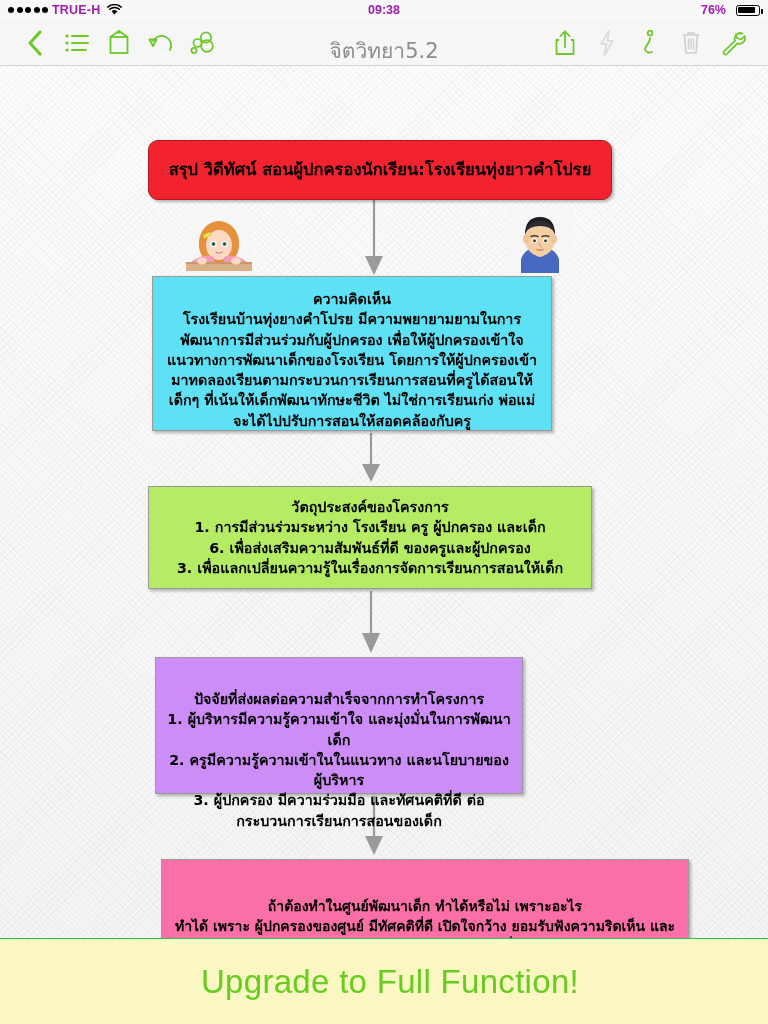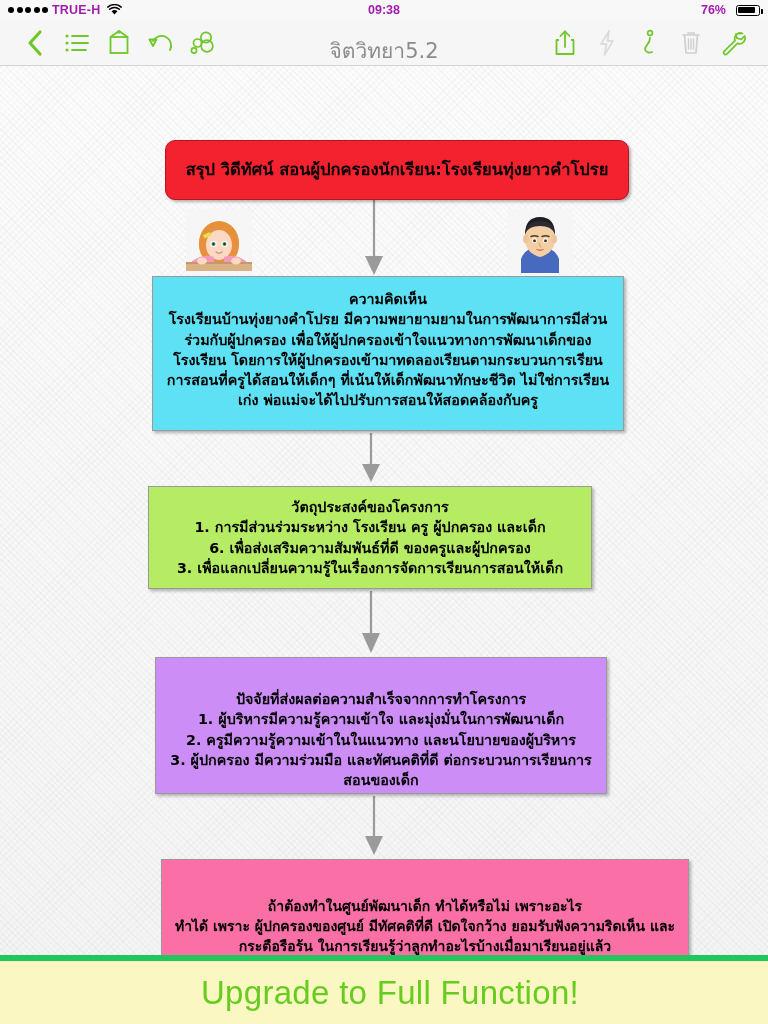--- a/index.html
+++ b/index.html
@@ -111,38 +111,37 @@
   }
 
   #node-title {
     left: 148px; top: 74px; width: 464px; height: 60px;
     background: #f2222e;
     border-radius: 10px;
     border: 1px solid #b4161f;
     font-size: 16.5px;
     color: #000;
     white-space: nowrap;
-    margin-left: 17px;
   }
   #node-opinion {
-    left: 152px; top: 210px; width: 472px; height: 155px;
+    left: 152px; top: 210px; width: 400px; height: 155px;
     background: #5fe1f5;
     font-size: 14.3px;
     align-items: flex-start;
     padding-top: 12px;
   }
   #node-objective {
     left: 148px; top: 420px; width: 444px; height: 103px;
     background: #b5ec63;
     font-size: 14.3px;
     align-items: flex-start;
     padding-top: 10px;
   }
   #node-factors {
-    left: 155px; top: 591px; width: 452px; height: 137px;
+    left: 155px; top: 591px; width: 368px; height: 137px;
     background: #cc8ef6;
     font-size: 14.3px;
     align-items: flex-start;
     padding-top: 31px;
   }
   #node-question {
     left: 161px; top: 793px; width: 528px; height: 125px;
     background: #fa6fa5;
     font-size: 14px;
     align-items: flex-start;
@@ -152,23 +151,23 @@
   
   .arrow { position: absolute; }
 
   
   .avatar-img { position: absolute; }
 
   
   #upgrade-banner {
     position: absolute;
     left: 0; bottom: 0;
-    width: 768px; height: 69px;
+    width: 768px; height: 86px;
     background: #fbf7c2;
-    border-top: 6px solid #22c55e;
+    border-top: 1px solid #22c55e;
     display: flex;
     align-items: center;
     justify-content: center;
     cursor: pointer;
     padding-left: 12px;
   }
   #upgrade-text {
     font-size: 33px;
     color: #66cc1f;
     font-family: "Liberation Sans", sans-serif;

